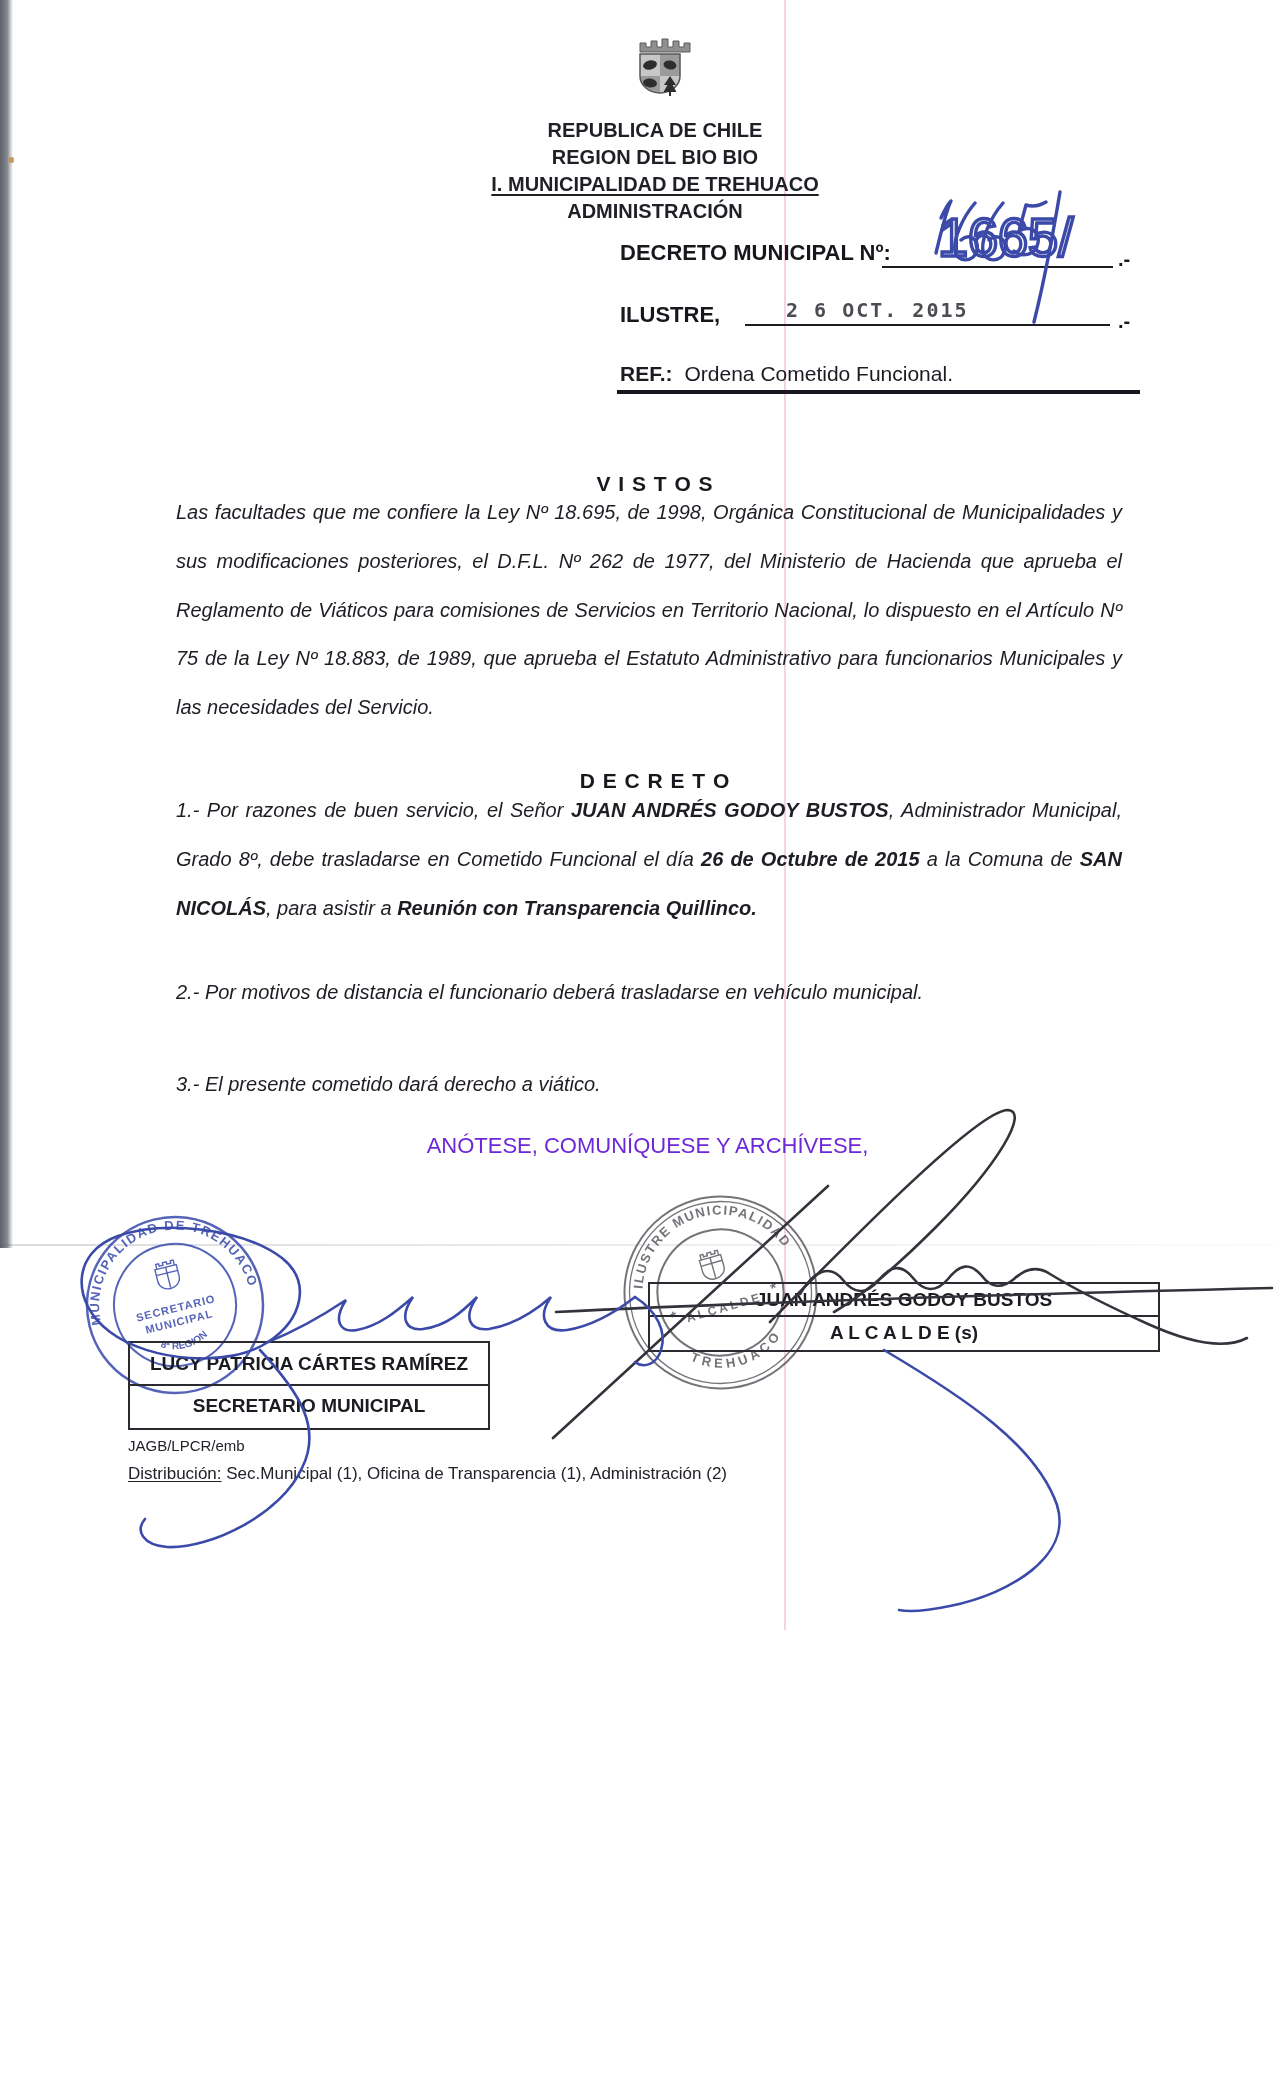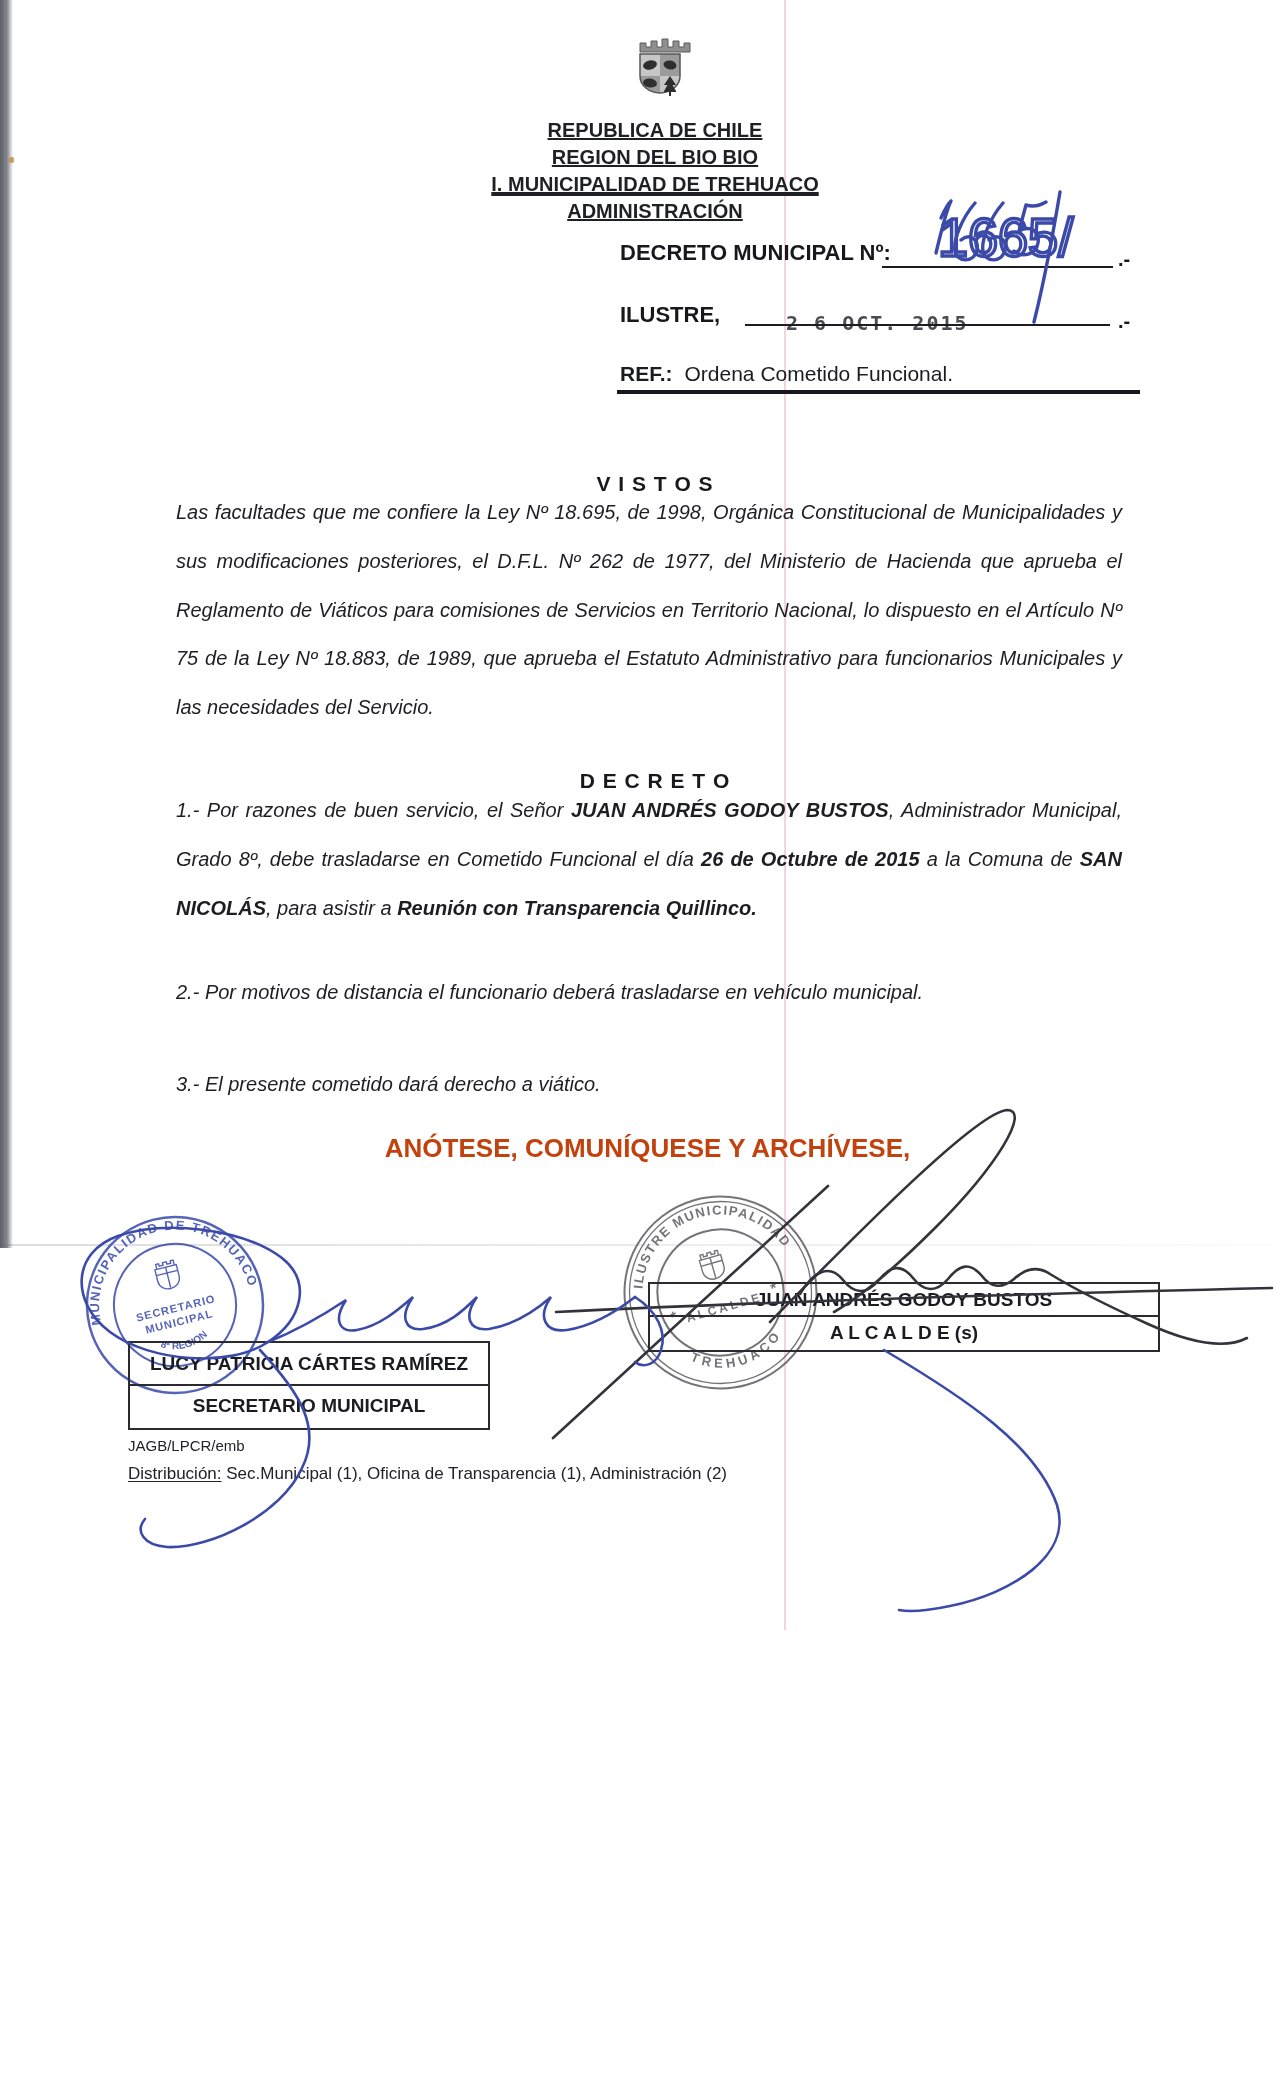--- a/index.html
+++ b/index.html
@@ -8,35 +8,35 @@
   .abs{position:absolute;}
   .b{font-weight:700;}
   
   .scan-strip{left:0;top:0;width:13px;height:1248px;
       background:linear-gradient(to right,#5d6167 0%,#83888e 55%,rgba(200,204,208,0) 100%);}
   .scan-line{left:784px;top:0;width:2px;height:1630px;background:rgba(228,130,165,0.35);}
   .crease{left:0;top:1244px;width:1275px;height:2px;
       background:linear-gradient(to right,rgba(90,95,105,.22),rgba(90,95,105,0.02));}
   .speck{left:9px;top:157px;width:5px;height:6px;border-radius:2px;background:#c68a3c;opacity:.8;}
   
-  .hdr{left:405px;top:117px;width:500px;text-align:center;font-weight:700;font-size:20px;line-height:27px;color:#1f1f26;text-decoration:underline;}
+  .hdr{left:405px;top:117px;width:500px;text-align:center;font-weight:700;font-size:20px;line-height:27px;color:#1f1f26;}
   .hdr .u{text-decoration:underline;text-underline-offset:3px;}
   
   .lbl{font-weight:700;font-size:22px;color:#17171d;}
   .rule{border-top:2px solid #1c1c22;height:0;}
   .thick{background:#17171d;}
   .suffix{font-weight:700;font-size:20px;color:#17171d;}
   .datestamp{font-family:"DejaVu Sans Mono",monospace;font-weight:700;font-size:20px;
       letter-spacing:2px;color:#3c3c44;opacity:.92;}
   .refrow{font-size:21px;}
   .refrow .txt{margin-left:12px;font-weight:400;}
   
   .title-c{font-weight:700;font-size:21px;letter-spacing:1px;color:#17171d;margin-top:31px;}
   .para{width:946px;font-size:20px;line-height:48.8px;text-align:justify;color:#1d1d24;font-style:italic;}
-  .closing{font-weight:700;font-size:26px;color:#c2410c;}
+  .closing{font-weight:400;font-size:22px;color:#6d28d9;}
   
   .sigbox{border:2px solid #2a2a30;text-align:center;background:transparent;}
   .sigbox .row1{border-bottom:2px solid #2a2a30;font-weight:700;}
   .sigbox .row2{font-weight:700;}
   .alc-box .row1{font-size:19px;line-height:31px;}
   .alc-box .row2{font-size:19px;line-height:31px;}
   .sec-box .row1{font-size:19px;line-height:41px;}
   .sec-box .row2{font-size:19px;line-height:40px;}
   
   .stamp{pointer-events:none;}
@@ -79,21 +79,21 @@
     <div>REGION DEL BIO BIO</div>
     <div class="u">I. MUNICIPALIDAD DE TREHUACO</div>
     <div>ADMINISTRACIÓN</div>
   </div>
 
   <div class="abs lbl" style="left:620px;top:240px;">DECRETO MUNICIPAL Nº:</div>
   <div class="abs rule" style="left:882px;top:266px;width:231px;"></div>
   <div class="abs suffix" style="left:1118px;top:248px;">.-</div>
 
   <div class="abs lbl" style="left:620px;top:302px;">ILUSTRE,</div>
-  <div class="abs datestamp" style="left:786px;top:298px;margin-top:13px;">2 6 OCT. 2015</div>
+  <div class="abs datestamp" style="left:786px;top:298px;">2 6 OCT. 2015</div>
   <div class="abs rule" style="left:745px;top:324px;width:365px;"></div>
   <div class="abs suffix" style="left:1118px;top:310px;">.-</div>
 
   <div class="abs refrow" style="left:620px;top:362px;">
     <span class="b">REF.:</span><span class="txt">Ordena Cometido Funcional.</span>
   </div>
   <div class="abs thick" style="left:617px;top:390px;width:523px;height:4px;"></div>
 
   <div class="abs title-c" style="left:405px;top:441px;width:500px;text-align:center;">V I S T O S</div>
   <div class="abs para" style="left:176px;top:488px;">Las facultades que me confiere la Ley Nº 18.695, de 1998, Orgánica Constitucional de Municipalidades y sus modificaciones posteriores, el D.F.L. Nº 262 de 1977, del Ministerio de Hacienda que aprueba el Reglamento de Viáticos para comisiones de Servicios en Territorio Nacional, lo dispuesto en el Artículo Nº 75 de la Ley Nº 18.883, de 1989, que aprueba el Estatuto Administrativo para funcionarios Municipales y las necesidades del Servicio.</div>

